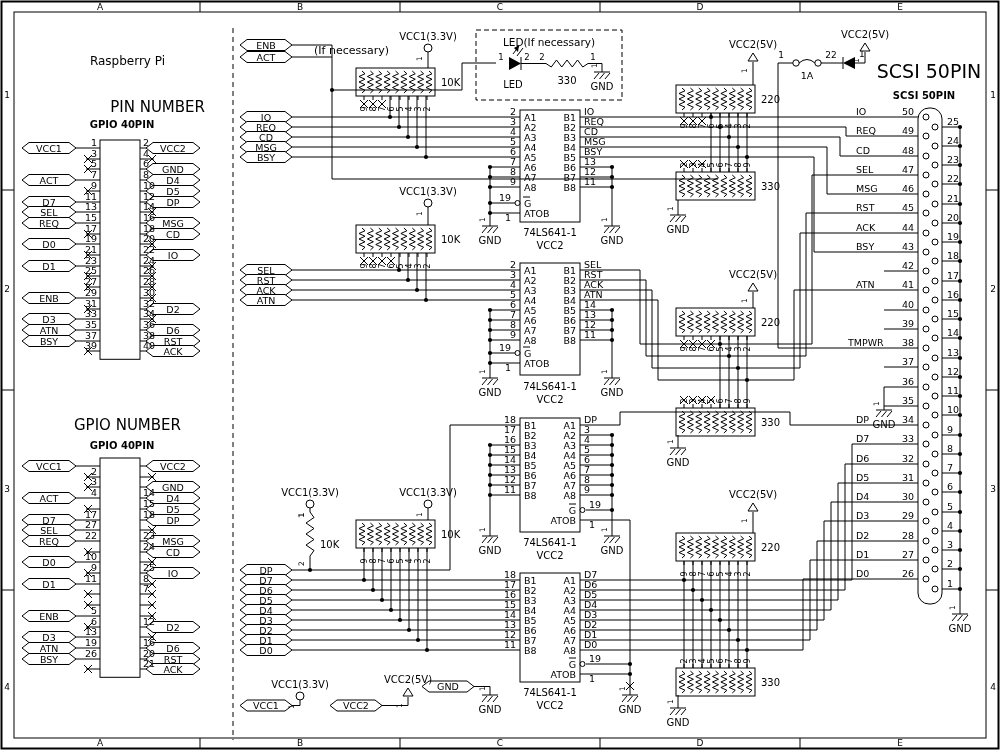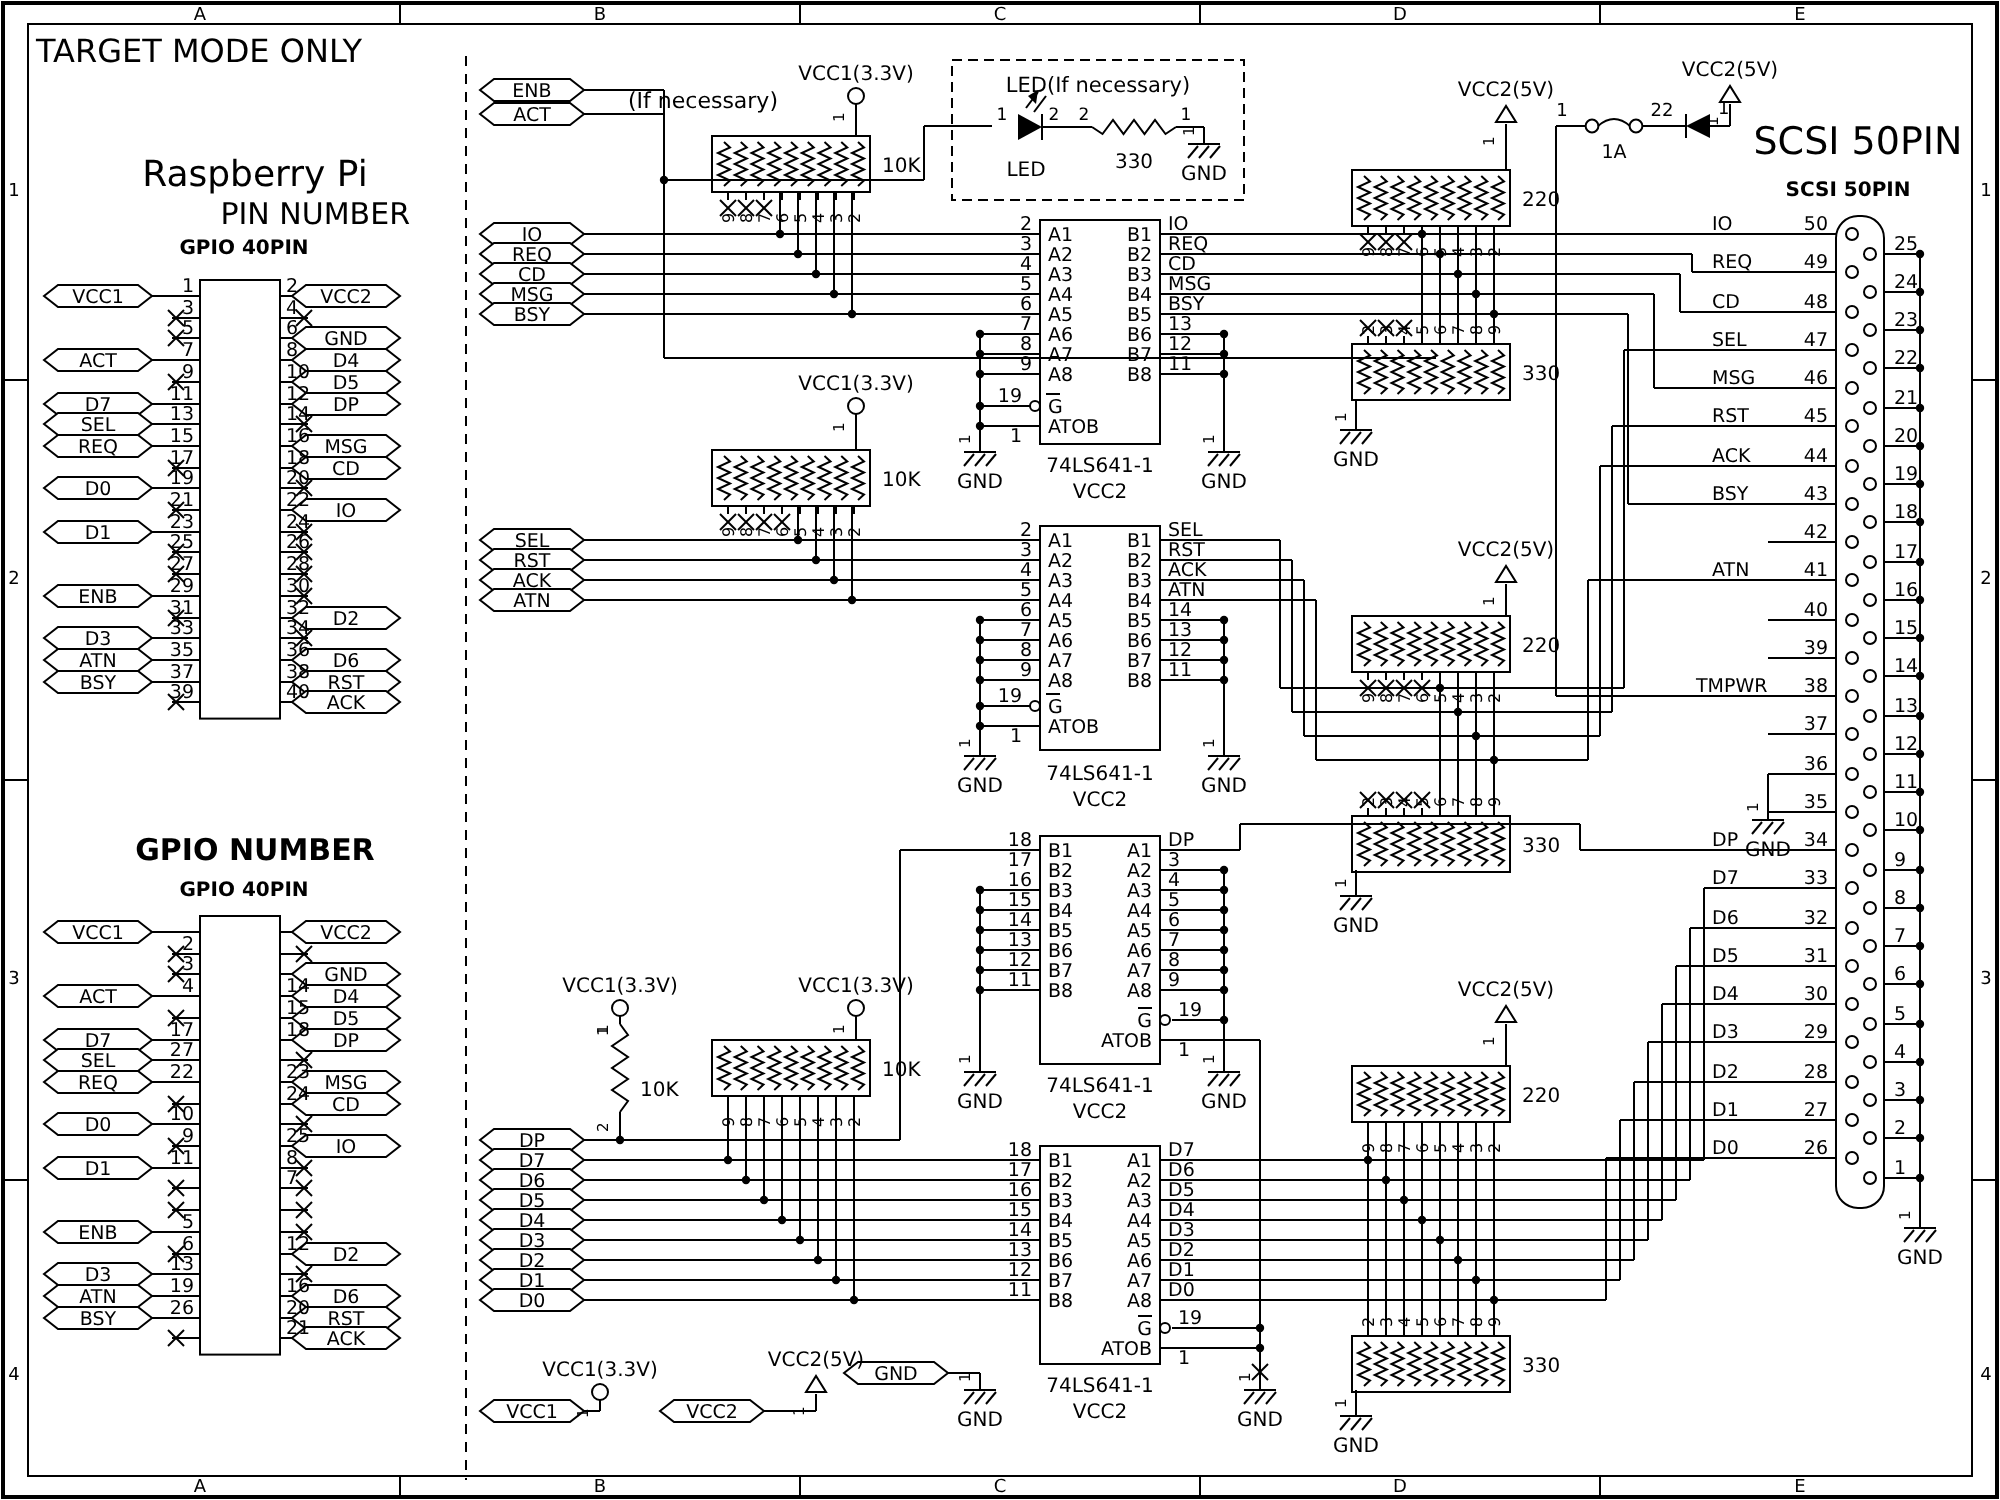--- a/index.html
+++ b/index.html
@@ -1,24 +1,24 @@
 <!DOCTYPE html>
 <html><head>
 <meta charset="utf-8">
 <style>
   html,body{margin:0;padding:0;background:#fff;}
   #sheet{position:relative;width:1000px;height:750px;background:#fff;overflow:hidden;
          font-family:"DejaVu Sans","Liberation Sans",sans-serif;color:#000;}
   #schem{position:absolute;left:0;top:0;}
   .t{position:absolute;white-space:nowrap;color:#000;}
   #t-main{left:18px;top:16px;font-size:16px;}
-  #t-rpi{left:55px;top:54px;width:145px;text-align:center;font-size:18px;margin-top:23px;}
+  #t-rpi{left:55px;top:54px;width:145px;text-align:center;font-size:12px;}
   #t-pin{left:50px;top:98px;width:155px;text-align:right;font-size:15px;}
   #t-g40a{left:58px;top:119px;width:128px;text-align:center;font-size:10px;font-weight:bold;}
-  #t-gpio{left:45px;top:416px;width:165px;text-align:center;font-size:15px;font-weight:bold;}
+  #t-gpio{left:45px;top:416px;width:165px;text-align:center;font-size:15px;}
   #t-g40b{left:58px;top:440px;width:128px;text-align:center;font-size:10px;font-weight:bold;}
   #t-scsi-big{left:860px;top:60px;width:138px;text-align:center;font-size:19px;}
   #t-scsi-sub{left:878px;top:90px;width:92px;text-align:center;font-size:10px;font-weight:bold;}
   #t-ifnec{left:314px;top:44px;font-size:11px;}
   svg text{fill:#000;}
 </style>
 </head>
 <body>
 
 <div id="sheet">
@@ -1803,21 +1803,20 @@
         <g>
           <line x1="952" y1="614" x2="968" y2="614" stroke="#000" stroke-width="1"></line>
           <line x1="957" y1="615" x2="952" y2="621" stroke="#000" stroke-width="1"></line>
           <line x1="962.5" y1="615" x2="957.5" y2="621" stroke="#000" stroke-width="1"></line>
           <line x1="968" y1="615" x2="963" y2="621" stroke="#000" stroke-width="1"></line>
           <text x="960" y="632" font-size="10" text-anchor="middle" font-family="DejaVu Sans, Liberation Sans, sans-serif">GND</text>
           <text x="955" y="610" font-size="7.5" text-anchor="start" font-family="DejaVu Sans, Liberation Sans, sans-serif" transform="rotate(-90 955 610)">1</text>
         </g>
       </g>
     </svg>
-  <div class="t" id="t-main">TARGET MODE ONLY</div>
   <div class="t" id="t-rpi">Raspberry Pi</div>
   <div class="t" id="t-pin">PIN NUMBER</div>
   <div class="t" id="t-g40a">GPIO 40PIN</div>
   <div class="t" id="t-gpio">GPIO NUMBER</div>
   <div class="t" id="t-g40b">GPIO 40PIN</div>
   <div class="t" id="t-scsi-big">SCSI 50PIN</div>
   <div class="t" id="t-scsi-sub">SCSI 50PIN</div>
   <div class="t" id="t-ifnec">(If necessary)</div>
 </div>
 

